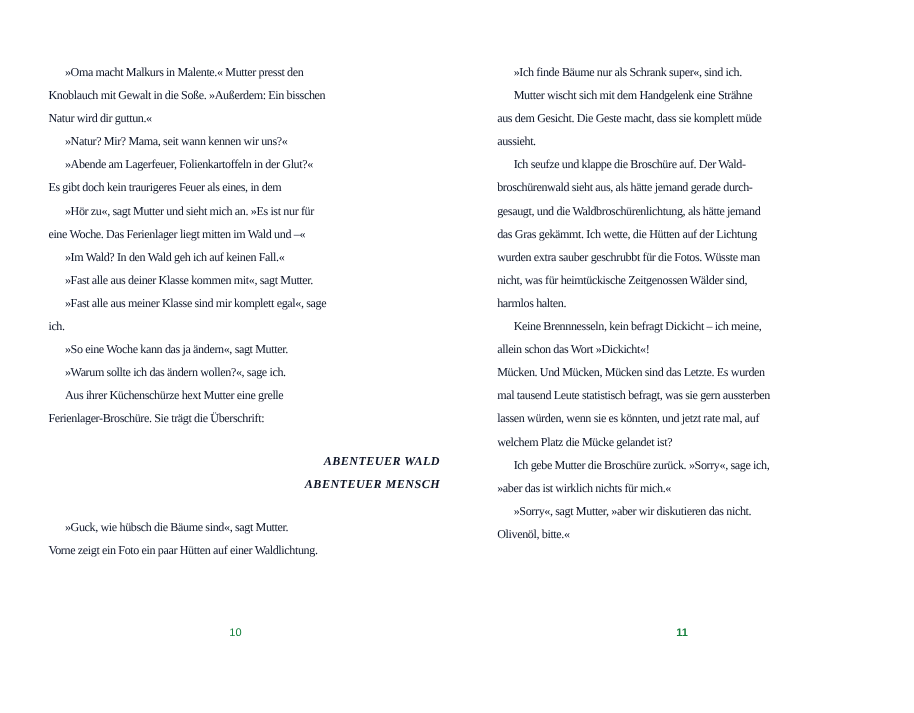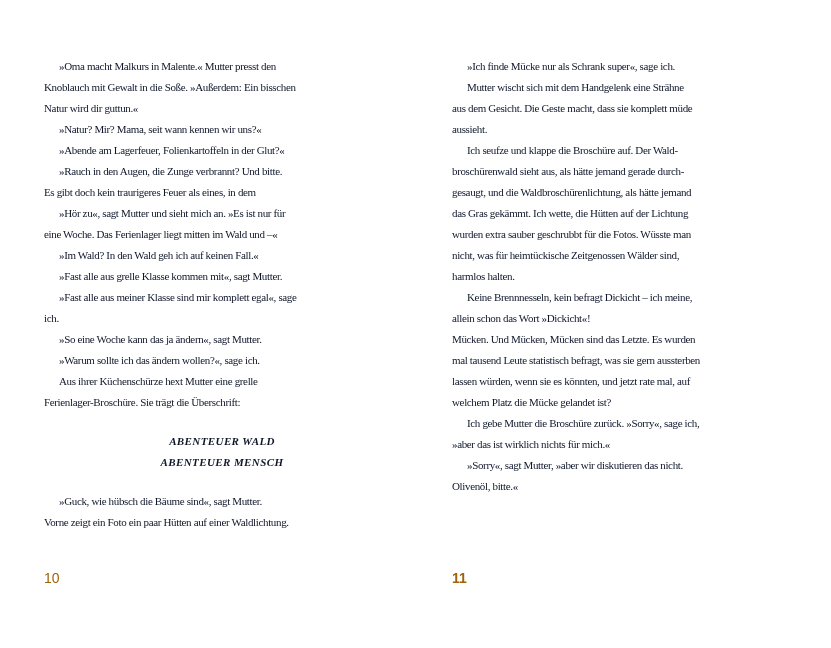--- a/index.html
+++ b/index.html
@@ -26,74 +26,74 @@
   .page-column.right { left: 452px; width: 352px; }
   .line {
     white-space: nowrap;
     height: 21px;
   }
   .line.indent {
     padding-left: 15px;
   }
   .chapter-heading {
     margin: 18px 0 18px 0;
-    text-align: center;
+    text-align: right;
   }
   .chapter-heading .line {
     font-weight: bold;
     font-style: italic;
     letter-spacing: 0.4px;
     padding-left: 0;
   }
   .page-number {
     position: absolute;
     top: 570px;
     font-family: "Liberation Sans", sans-serif;
-    font-size: 14px;
-    color: #a16207;
+    font-size: 10px;
+    color: #15803d;
+    text-align: center;
   }
   .page-number.left  { left: 44px;  width: 340px; }
   .page-number.right { left: 452px; width: 336px; font-weight: bold; }
 </style>
 </head>
 <body>
 
 <div class="page-column left">
   <div>
       <div class="line indent">»Oma macht Malkurs in Malente.« Mutter presst den</div>
       <div class="line">Knoblauch mit Gewalt in die Soße. »Außerdem: Ein bisschen</div>
       <div class="line">Natur wird dir guttun.«</div>
       <div class="line indent">»Natur? Mir? Mama, seit wann kennen wir uns?«</div>
       <div class="line indent">»Abende am Lagerfeuer, Folienkartoffeln in der Glut?«</div>
-      <div class="line indent">»Rauch in den Augen, die Zunge verbrannt? Und bitte.</div>
       <div class="line">Es gibt doch kein traurigeres Feuer als eines, in dem</div>
       <div class="line indent">»Hör zu«, sagt Mutter und sieht mich an. »Es ist nur für</div>
       <div class="line">eine Woche. Das Ferienlager liegt mitten im Wald und –«</div>
       <div class="line indent">»Im Wald? In den Wald geh ich auf keinen Fall.«</div>
-      <div class="line indent">»Fast alle aus grelle Klasse kommen mit«, sagt Mutter.</div>
+      <div class="line indent">»Fast alle aus deiner Klasse kommen mit«, sagt Mutter.</div>
       <div class="line indent">»Fast alle aus meiner Klasse sind mir komplett egal«, sage</div>
       <div class="line">ich.</div>
       <div class="line indent">»So eine Woche kann das ja ändern«, sagt Mutter.</div>
       <div class="line indent">»Warum sollte ich das ändern wollen?«, sage ich.</div>
       <div class="line indent">Aus ihrer Küchenschürze hext Mutter eine grelle</div>
       <div class="line">Ferienlager-Broschüre. Sie trägt die Überschrift:</div>
     </div>
   <div class="chapter-heading">
       <div class="line">ABENTEUER WALD</div>
       <div class="line">ABENTEUER MENSCH</div>
     </div>
   <div>
       <div class="line indent">»Guck, wie hübsch die Bäume sind«, sagt Mutter.</div>
       <div class="line">Vorne zeigt ein Foto ein paar Hütten auf einer Waldlichtung.</div>
     </div>
 </div>
 
 <div class="page-column right">
   <div>
-      <div class="line indent">»Ich finde Mücke nur als Schrank super«, sage ich.</div>
+      <div class="line indent">»Ich finde Bäume nur als Schrank super«, sind ich.</div>
       <div class="line indent">Mutter wischt sich mit dem Handgelenk eine Strähne</div>
       <div class="line">aus dem Gesicht. Die Geste macht, dass sie komplett müde</div>
       <div class="line">aussieht.</div>
       <div class="line indent">Ich seufze und klappe die Broschüre auf. Der Wald-</div>
       <div class="line">broschürenwald sieht aus, als hätte jemand gerade durch-</div>
       <div class="line">gesaugt, und die Waldbroschürenlichtung, als hätte jemand</div>
       <div class="line">das Gras gekämmt. Ich wette, die Hütten auf der Lichtung</div>
       <div class="line">wurden extra sauber geschrubbt für die Fotos. Wüsste man</div>
       <div class="line">nicht, was für heimtückische Zeitgenossen Wälder sind,</div>
       <div class="line">harmlos halten.</div>

